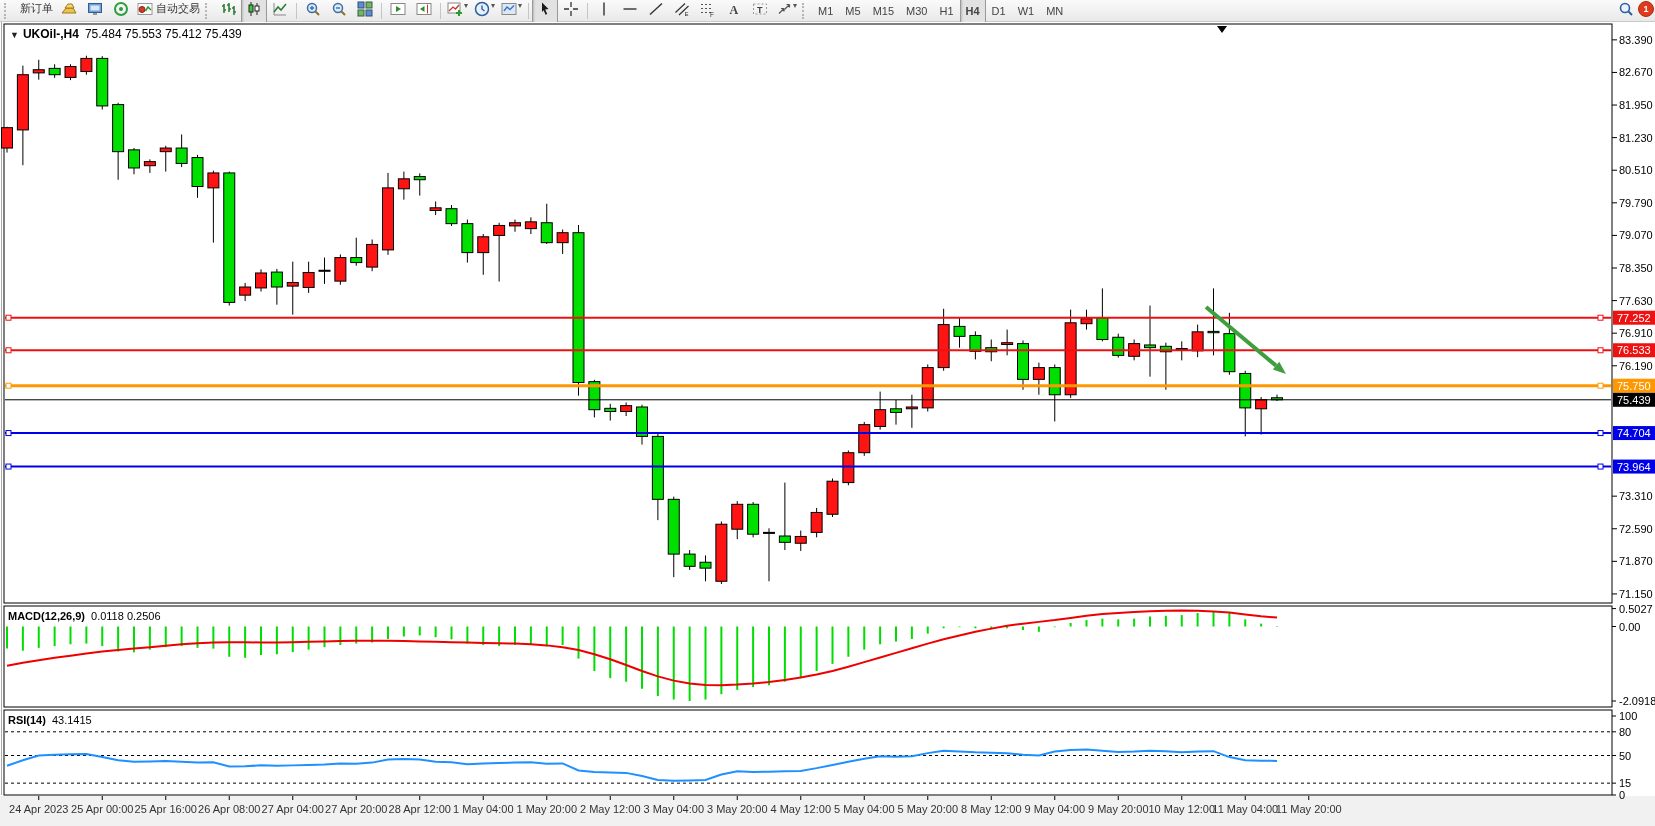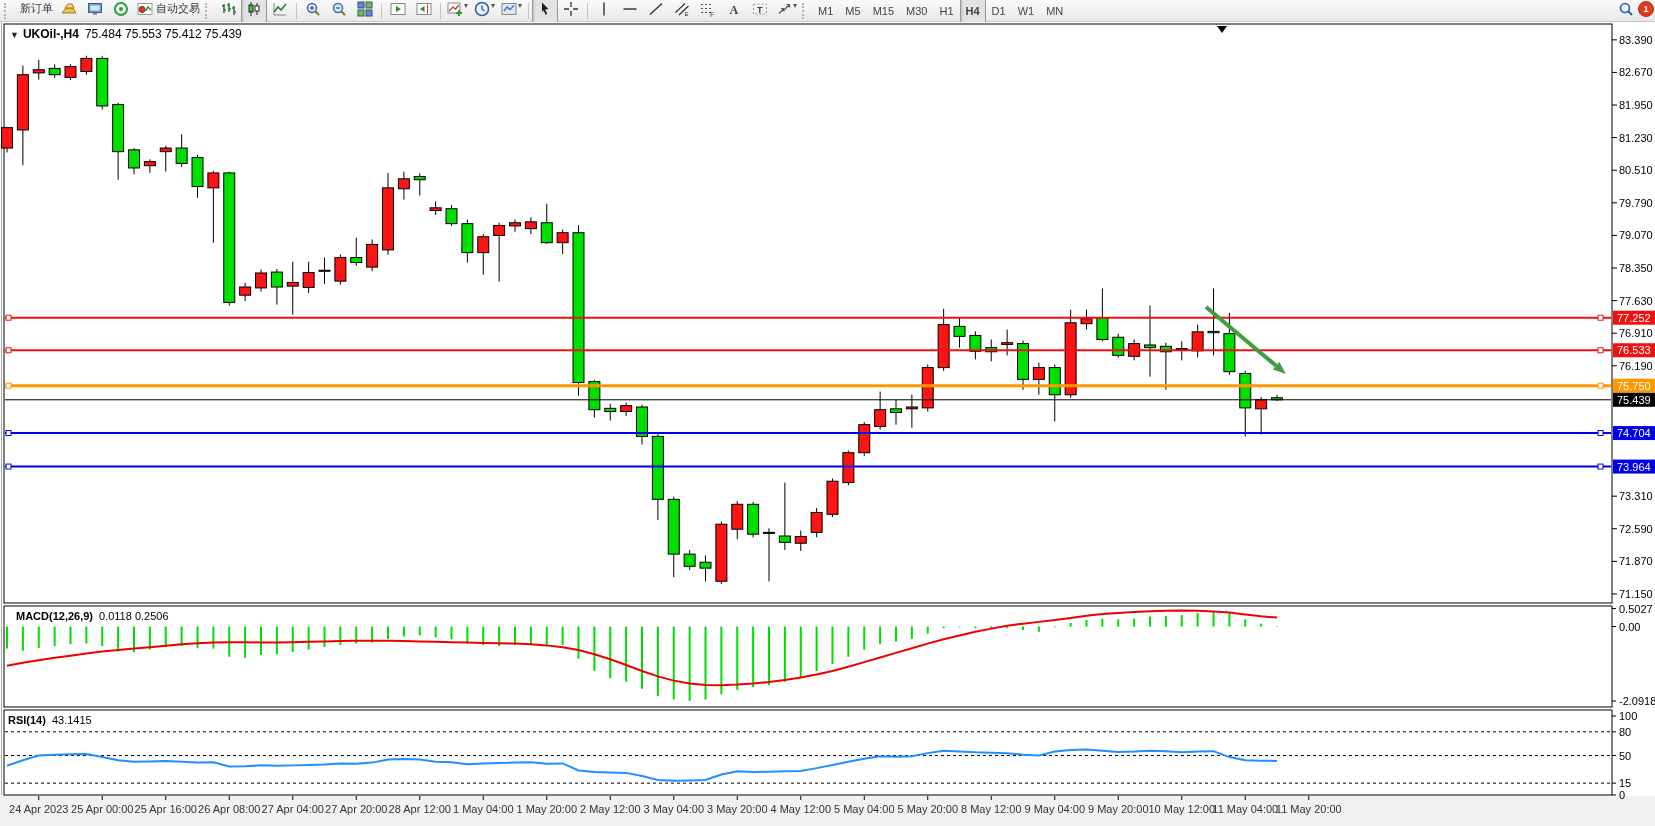--- a/index.html
+++ b/index.html
@@ -23,21 +23,21 @@
   #chat-wrap{position:relative;margin-left:8px;}
   #chat-badge{position:absolute;top:-4px;right:-7px;width:14px;height:14px;border-radius:50%;
     background:#e03a1e;color:#fff;font-size:9px;font-weight:bold;display:flex;align-items:center;
     justify-content:center;border:1px solid #b02a12;}
   
   #chart-area{position:absolute;left:0;top:22px;width:1655px;height:804px;background:#fff;}
   #chart-svg{position:absolute;left:0;top:0;}
   .overlay-label{position:absolute;font-size:11px;font-weight:bold;color:#000;white-space:nowrap;}
   #chart-title{left:10px;top:5px;font-size:12px;}
   #chart-title .arr{font-size:9px;color:#222;margin-right:4px;}
-  #macd-label{left:16px;top:588px;}
+  #macd-label{left:8px;top:588px;}
   #rsi-label{left:8px;top:692px;}
   .val-sp{margin-left:6px;font-weight:normal;}
 </style>
 </head>
 <body>
 
 <div id="toolbar">
   <span class="grip"></span>
   <div class="tb-btn" id="btn-new-order">
     <span class="lbl">新订单</span>

